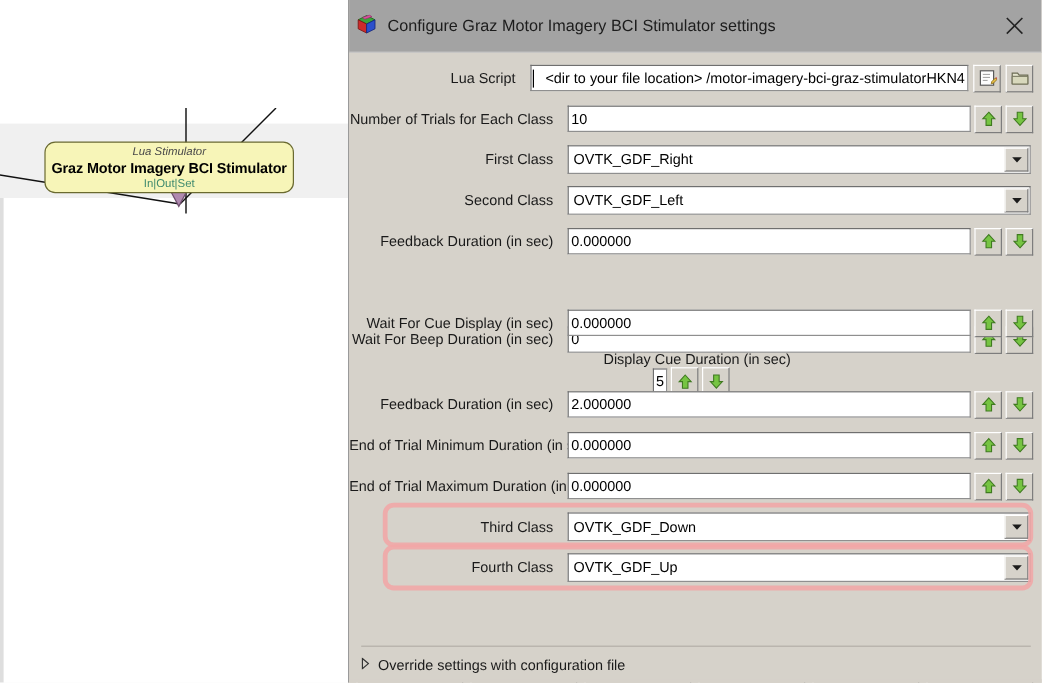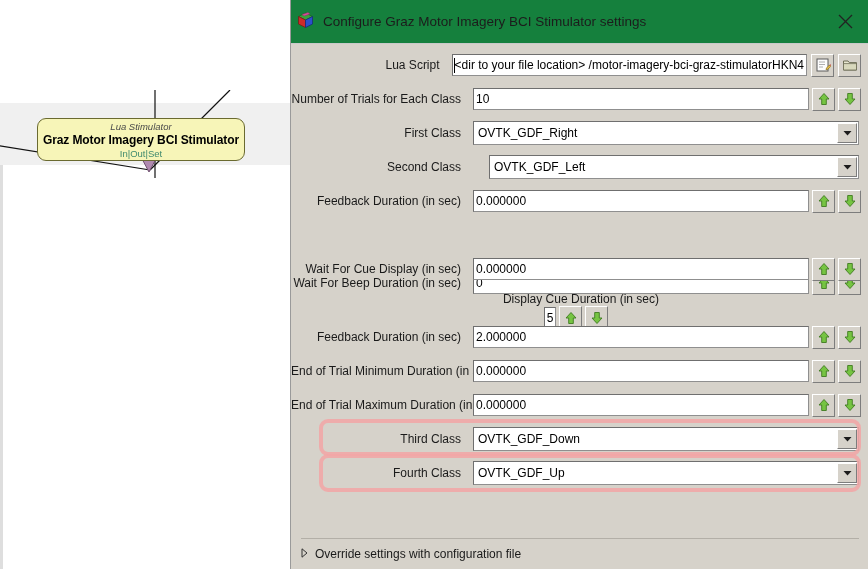--- a/index.html
+++ b/index.html
@@ -90,21 +90,21 @@
     left: 290px; top: 0;
     width: 578px; height: 569px;
     background: #d6d2ca;
     box-sizing: border-box;
     border-left: 1px solid #9a9a9a;
     z-index: 10;
   }
   #dialog-titlebar {
     position: relative;
     height: 43px;
-    background: #15803d;
+    background: #a3a3a3;
     border-bottom: 1px solid #c9c9c9;
     display: flex;
     align-items: center;
     padding-left: 6px;
   }
   #dialog-title-text {
     font-size: 13.5px;
     color: #1c1c1c;
     margin-left: 9px;
   }
@@ -164,21 +164,21 @@
     white-space: nowrap;
     position: relative;
   }
   .text-input.with-caret::before {
     content: "";
     position: absolute;
     left: 1px; top: 3px;
     width: 1px; height: 15px;
     background: #000;
   }
-  .text-input.with-caret { padding-left: 2px; }
+  .text-input.with-caret { padding-left: 12px; }
 
   .combo {
     flex: 1;
     height: 24px;
     background: #ffffff;
     border: 1px solid #8f8f8f;
     border-top-color: #6f6f6f;
     border-left-color: #6f6f6f;
     box-sizing: border-box;
     display: flex;
@@ -384,21 +384,21 @@
             <svg width="9" height="6" viewBox="0 0 9 6">
                 <polygon points="0.5,1 8.5,1 4.5,5.5" fill="#1c1c1c"></polygon>
               </svg>
           </span>
         </div>
       </div>
     </div>
 
     <div class="form-row" style="top:112px;">
       <div class="row-label">Second Class</div>
-      <div class="field-wrap" style="padding-right:10px;margin-left:16px;">
+      <div class="field-wrap" style="padding-right:10px;">
         <div class="combo">
           <span class="combo-value">OVTK_GDF_Left</span>
           <span class="combo-arrow">
             <svg width="9" height="6" viewBox="0 0 9 6">
                 <polygon points="0.5,1 8.5,1 4.5,5.5" fill="#1c1c1c"></polygon>
               </svg>
           </span>
         </div>
       </div>
     </div>

